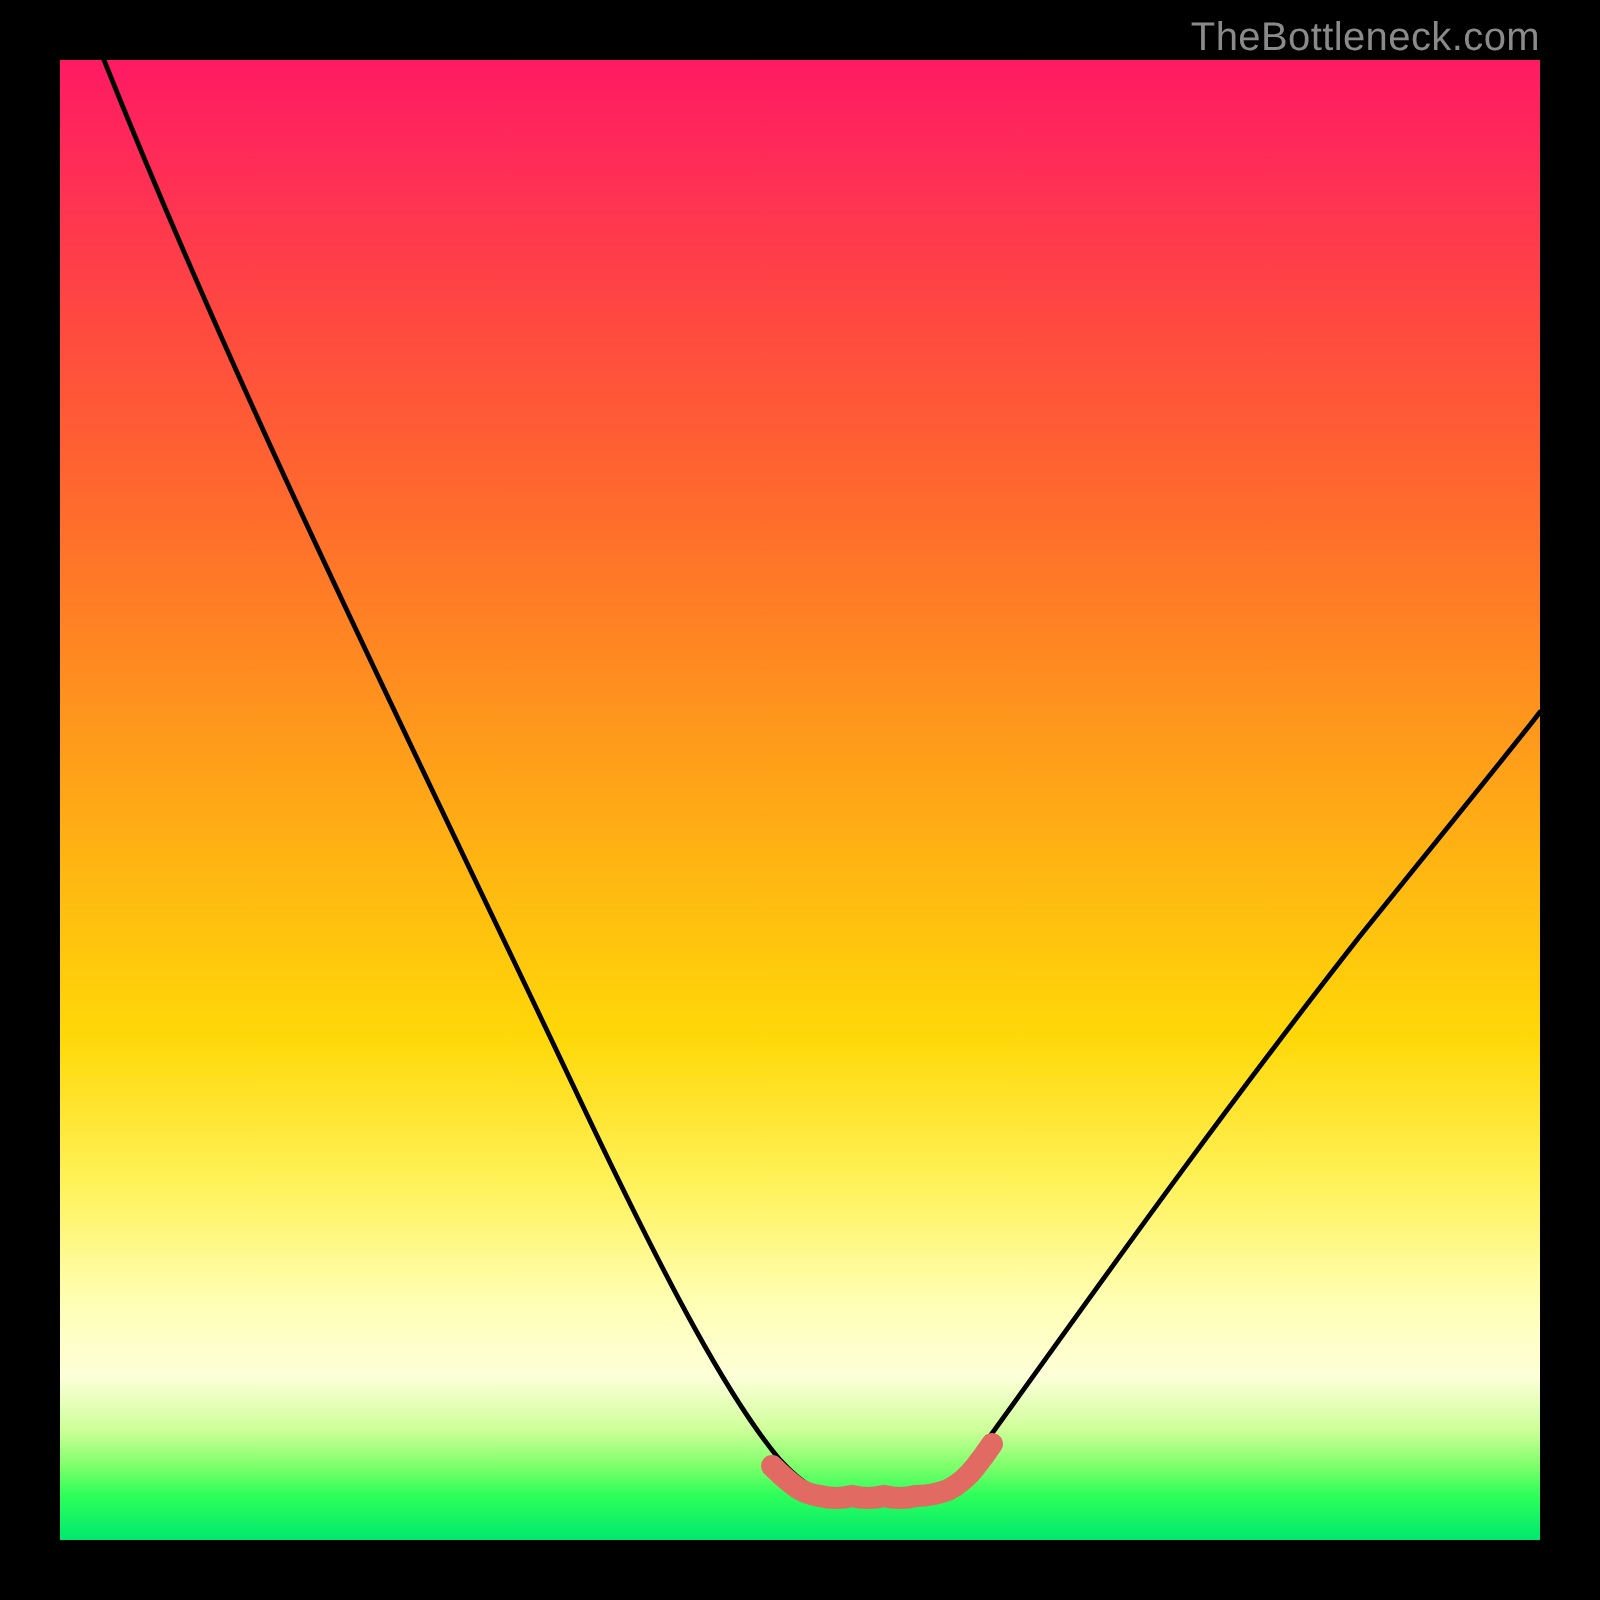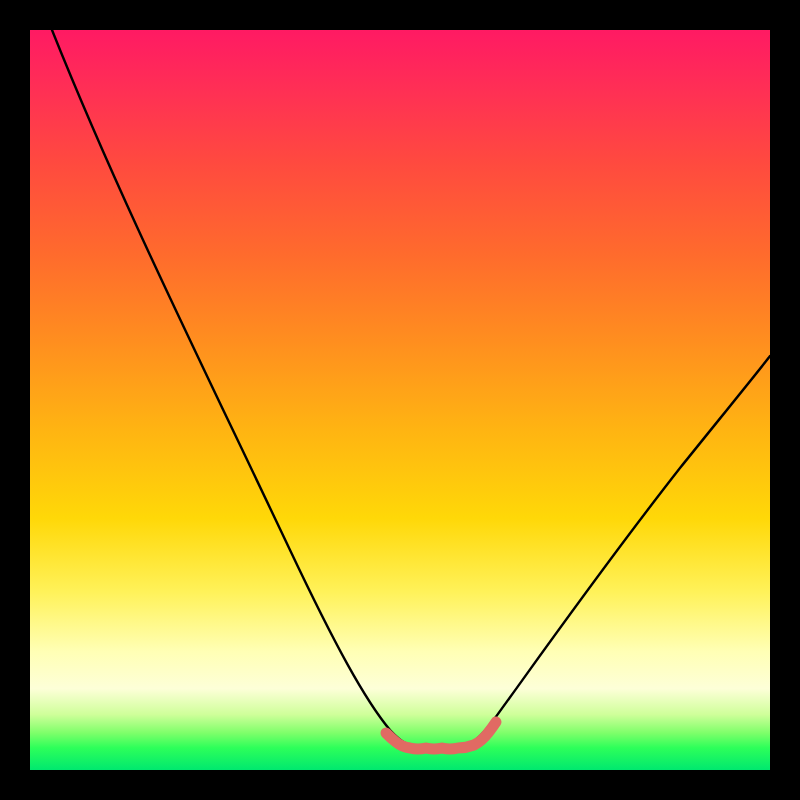--- a/index.html
+++ b/index.html
@@ -86,13 +86,14 @@
                Q 372 717 380 718
                Q 388 720 396 718
                Q 404 720 412 718
                Q 420 720 428 718
                Q 436 718 444 715
                Q 452 711 458 703
                Q 462 698 466 692" fill="none" stroke="#e16a63" stroke-width="11" stroke-linecap="round" stroke-linejoin="round"></path>
     </svg>
   </div>
 
+  <div class="watermark">TheBottleneck.com</div>
 </div>
 
 </body></html>

